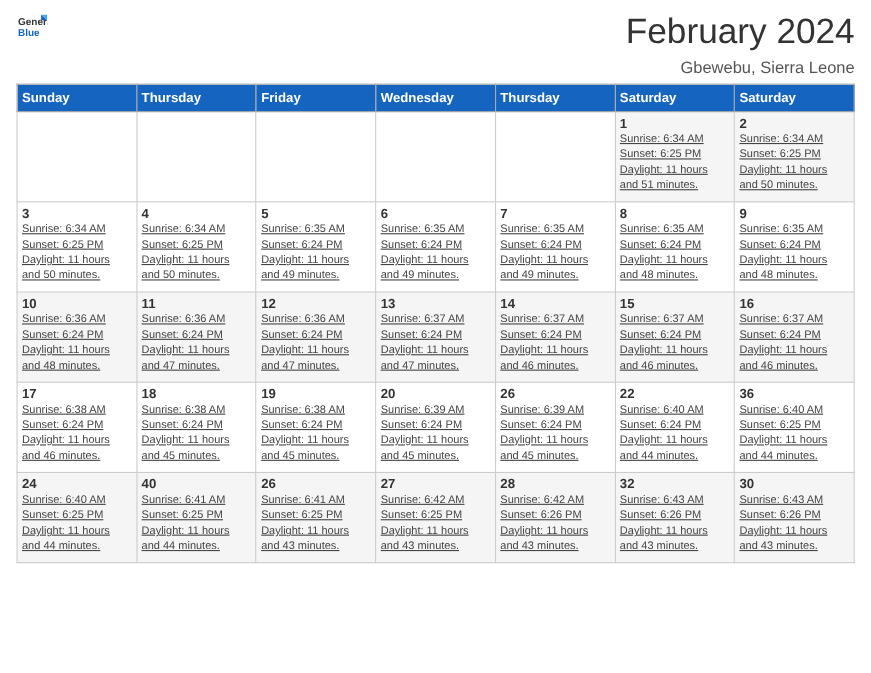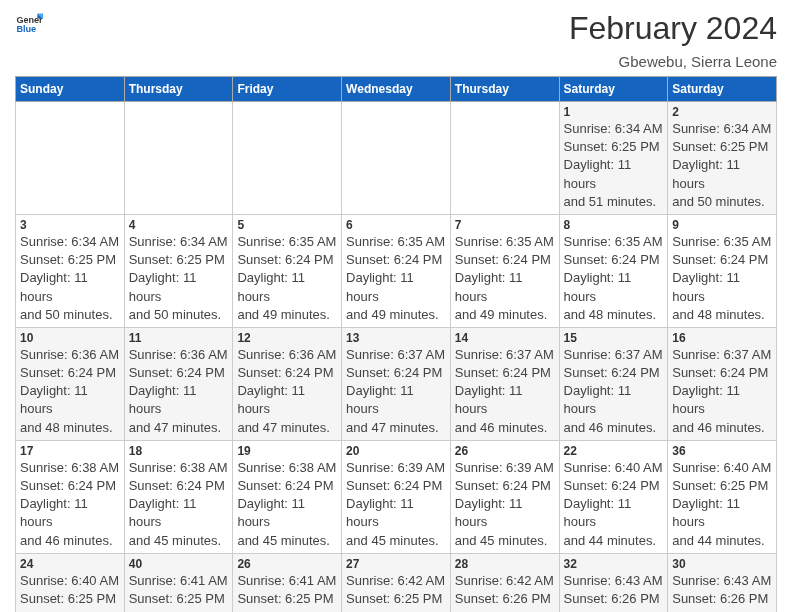--- a/index.html
+++ b/index.html
@@ -70,23 +70,24 @@
       background: #f5f5f5;
     }
     .day-number {
       font-size: 12px;
       font-weight: bold;
       color: #333;
       display: block;
       margin-bottom: 1px;
     }
     .day-info {
-      font-size: 13px;
+      font-size: 10px;
       color: #444;
       line-height: 1.4;
+      text-decoration: underline;
     }
     .empty-cell {
       background: #fff !important;
     }
   </style>
 </head>
 <body>
 
 <div class="page">
   <div class="header">

